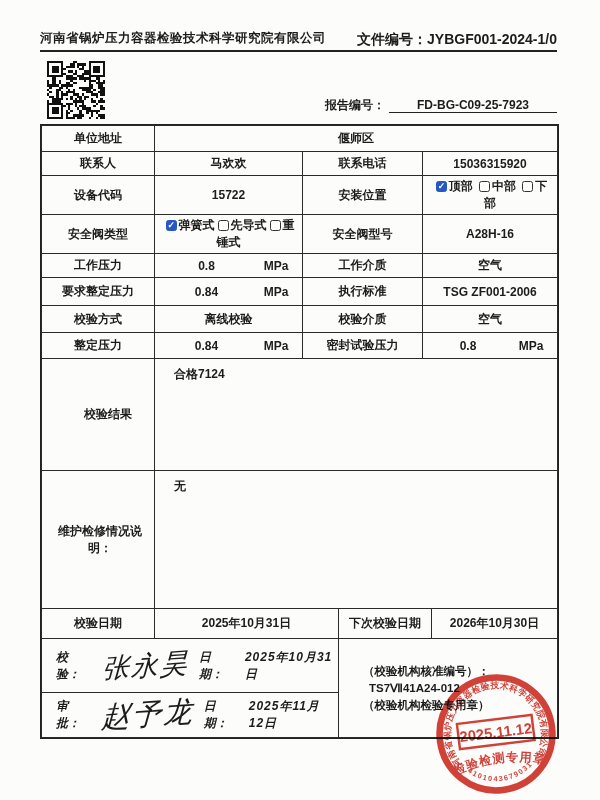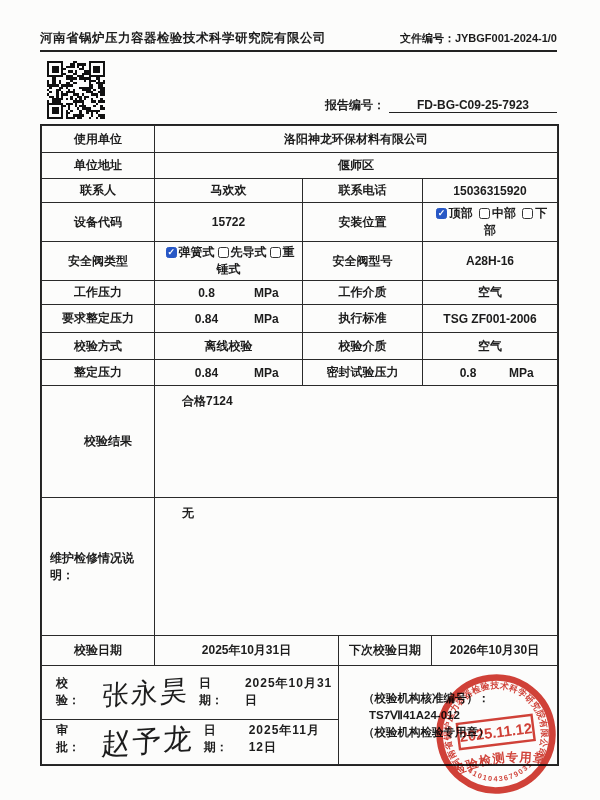--- a/index.html
+++ b/index.html
@@ -8,43 +8,43 @@
     position:relative;
     width:600px;height:800px;
     background:#fcfcfb;
     font-family:"Liberation Sans",sans-serif;
     color:#1c1c1c;
     overflow:hidden;
     margin:0 auto;
   }
   
   .company{position:absolute;left:40px;top:30px;font-size:12.5px;font-weight:bold;letter-spacing:.5px;}
-  .doc-no{position:absolute;right:43px;top:31px;font-size:11px;font-weight:bold;}
+  .doc-no{position:absolute;right:43px;top:31px;font-size:14px;font-weight:bold;}
   .header-rule{position:absolute;left:40px;top:50px;width:517px;height:2px;background:#222;}
   .qr{position:absolute;left:47px;top:61px;width:58px;height:58px;}
   .title{position:absolute;left:0;top:58px;width:100%;text-align:center;font-size:22px;font-weight:bold;letter-spacing:3px;text-indent:40px;}
   .report-no{position:absolute;right:43px;top:97px;font-size:12px;font-weight:bold;}
   .report-no .val{display:inline-block;width:168px;text-align:center;border-bottom:1.5px solid #222;padding-bottom:0;margin-left:4px;}
   
   .tbl-wrap{position:absolute;left:40px;top:124px;width:517px;border:1px solid #222;}
   table{border-collapse:collapse;width:100%;table-layout:fixed;}
   td{border:1.5px solid #2a2a2a;font-size:12px;font-weight:bold;text-align:center;vertical-align:middle;padding:2px 4px;overflow:hidden;}
   .t2{margin-top:-1px;}
   .tall-label{vertical-align:middle;padding-left:24px;}
-  td.topleft{vertical-align:top;text-align:left;padding:7px 27px;}
-  td.leftlab{text-align:left;padding-left:8px;}
+  td.topleft{vertical-align:top;text-align:left;padding:7px 19px;}
+  td.leftlab{text-align:center;padding-left:8px;}
   .mpa{display:flex;align-items:center;}
   .mpa .v{flex:1;text-align:center;}
-  .mpa .u{width:44px;text-align:left;}
+  .mpa .u{width:44px;text-align:center;}
   
   .cb{display:inline-block;width:11px;height:11px;border:1.5px solid #333;border-radius:2.5px;vertical-align:-2px;margin:0 2px 0 3px;position:relative;background:#fff;box-sizing:border-box;}
   .cb.checked{background:#2757c5;border-color:#2757c5;}
   .cb.checked::after{content:"\2713";position:absolute;color:#fff;font-size:9px;font-weight:bold;left:1px;top:-1.5px;line-height:11px;}
   
-  .sigrow{display:flex;align-items:flex-start;text-align:left;}
+  .sigrow{display:flex;align-items:center;text-align:left;font-style:italic;}
   .sigrow .lab{margin-left:10px;}
   .sig{display:inline-block;font-size:27px;font-weight:400;transform:rotate(-4deg) skewX(-6deg);margin:0 10px 0 14px;letter-spacing:2px;white-space:nowrap;}
   .sig.approve{font-size:29px;}
   .sigrow .date{margin-left:14px;letter-spacing:1px;}
   .orgnote{vertical-align:middle;text-align:left;padding-left:24px;font-size:11.5px;line-height:17px;}
   
   .stamp{position:absolute;left:433px;top:671px;width:126px;height:126px;opacity:.92;mix-blend-mode:multiply;transform:rotate(-7deg);pointer-events:none;}
   .stamp text{fill:#cf3228;font-family:"Liberation Sans",sans-serif;}
 </style>
 </head>
@@ -305,24 +305,20 @@
 
   <div class="tbl-wrap">
     <table class="t1">
       <colgroup>
           <col style="width:113px">
           <col style="width:148px">
           <col style="width:120px">
           <col>
         </colgroup>
       <tbody>
-          <tr style="height:27px">
-        <td>使用单位</td>
-        <td colspan="3">洛阳神龙环保材料有限公司</td>
-      </tr>
       <tr style="height:26px">
         <td>单位地址</td>
         <td colspan="3">偃师区</td>
       </tr>
       <tr style="height:24px">
         <td>联系人</td>
         <td>马欢欢</td>
         <td>联系电话</td>
         <td>15036315920</td>
       </tr>

